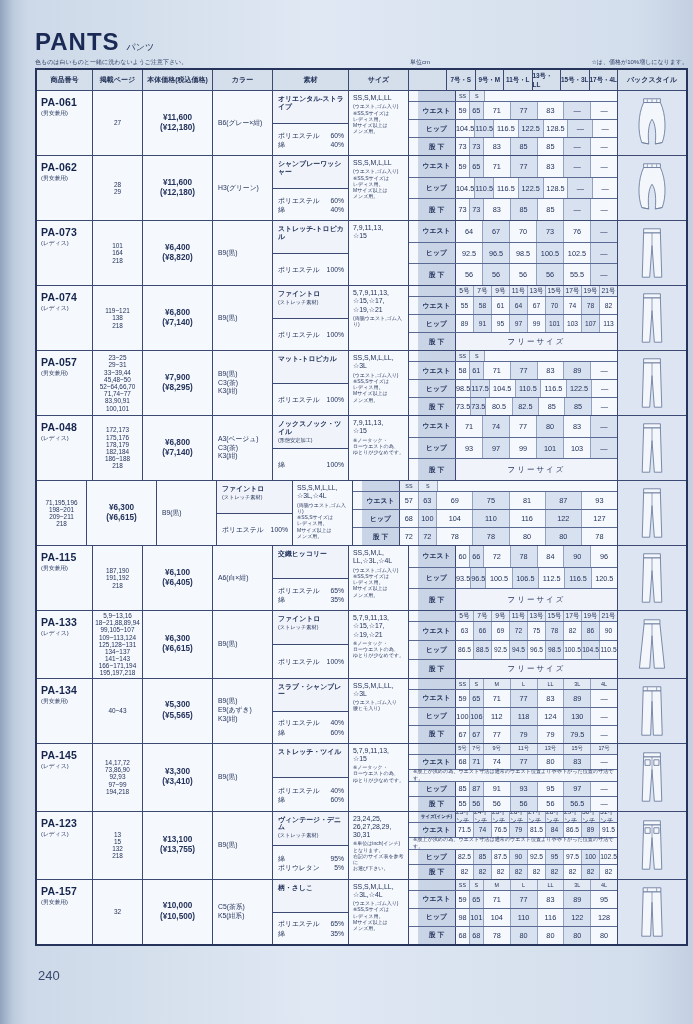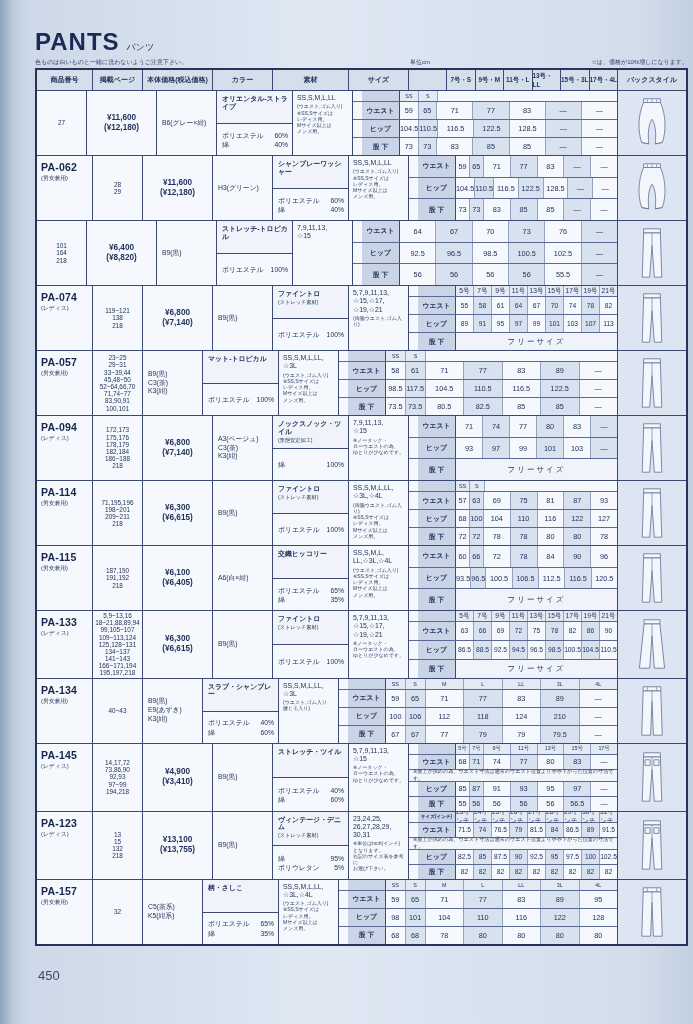--- a/index.html
+++ b/index.html
@@ -106,20 +106,24 @@
             <div class="h-size">9号・M</div>
             <div class="h-size">11号・L</div>
             <div class="h-size">13号・LL</div>
             <div class="h-size">15号・3L</div>
             <div class="h-size">17号・4L</div>
           </div>
           <div class="hcell cb">バックスタイル</div>
         </div>
       <div>
           <div class="prow">
+            <div class="cell c1 c-code">
+              <div class="code">PA-061</div>
+              <div class="cat">(男女兼用)</div>
+            </div>
             <div class="cell c2 c-pages">27</div>
             <div class="cell c3 c-price">
               <div class="price">¥11,600</div>
               <div class="price">(¥12,180)</div>
             </div>
             <div class="cell c4 c-color">B6(グレー×紺)</div>
             <div class="cell c5 c-mat">
               <div class="mat-top">
                 <div class="mat-name">オリエンタル-ストライプ</div>
               </div>
@@ -283,20 +287,24 @@
                   <line class="bs-line" x1="20" y1="3.5" x2="20" y2="6.5"></line>
                   <line class="bs-line" x1="25" y1="3.5" x2="25" y2="6.5"></line>
                   <path class="bs-stroke" d="M11 7 C5 20 4.5 38 9 50 L16.5 51.5 C15.5 42 16 30 20 25 C24 30 24.5 42 23.5 51.5 L31 50 C35.5 38 35 20 29 7 Z"></path>
                   <path class="bs-line" d="M9 50 l7.5 1.5"></path>
                   <path class="bs-line" d="M23.5 51.5 l7.5 -1.5"></path>
                 </svg>
               </span>
             </div>
           </div>
           <div class="prow">
+            <div class="cell c1 c-code">
+              <div class="code">PA-073</div>
+              <div class="cat">(レディス)</div>
+            </div>
             <div class="cell c2 c-pages">101
 164
 218</div>
             <div class="cell c3 c-price">
               <div class="price">¥6,400</div>
               <div class="price">(¥8,820)</div>
             </div>
             <div class="cell c4 c-color">B9(黒)</div>
             <div class="cell c5 c-mat">
               <div class="mat-top">
@@ -455,20 +463,24 @@
               <div class="cat">(男女兼用)</div>
             </div>
             <div class="cell c2 c-pages">23~25
 29~31
 33~39,44
 45,48~50
 52~64,66,70
 71,74~77
 83,90,91
 100,101</div>
+            <div class="cell c3 c-price">
+              <div class="price">¥7,900</div>
+              <div class="price">(¥8,295)</div>
+            </div>
             <div class="cell c4 c-color">B9(黒)
 C3(茶)
 K3(紺)</div>
             <div class="cell c5 c-mat">
               <div class="mat-top">
                 <div class="mat-name">マット-トロピカル</div>
               </div>
               <div class="mat-bottom">
                 <div class="comp-line">
                   <div class="comp-name">ポリエステル</div>
@@ -536,21 +548,21 @@
                 <svg viewBox="0 0 40 58" width="38" height="54">
                   <rect class="bs-stroke" x="11" y="3" width="18" height="4.5"></rect>
                   <path class="bs-stroke" d="M11 7.5 L9.5 55 H17.5 L20 21 L22.5 55 H30.5 L29 7.5 Z"></path>
                   <line class="bs-line" x1="20" y1="7.5" x2="20" y2="21"></line>
                 </svg>
               </span>
             </div>
           </div>
           <div class="prow">
             <div class="cell c1 c-code">
-              <div class="code">PA-094</div>
+              <div class="code">PA-048</div>
               <div class="cat">(レディス)</div>
             </div>
             <div class="cell c2 c-pages">172,173
 175,176
 178,179
 182,184
 186~188
 218</div>
             <div class="cell c3 c-price">
               <div class="price">¥6,800</div>
@@ -612,24 +624,20 @@
               <span>
                 <svg viewBox="0 0 40 58" width="38" height="54">
                   <rect class="bs-stroke" x="11" y="3" width="18" height="4.5"></rect>
                   <path class="bs-stroke" d="M11 7.5 L9.5 55 H17.5 L20 21 L22.5 55 H30.5 L29 7.5 Z"></path>
                   <line class="bs-line" x1="20" y1="7.5" x2="20" y2="21"></line>
                 </svg>
               </span>
             </div>
           </div>
           <div class="prow">
-            <div class="cell c1 c-code">
-              <div class="code">PA-114</div>
-              <div class="cat">(男女兼用)</div>
-            </div>
             <div class="cell c2 c-pages">71,195,196
 198~201
 209~211
 218</div>
             <div class="cell c3 c-price">
               <div class="price">¥6,300</div>
               <div class="price">(¥6,615)</div>
             </div>
             <div class="cell c4 c-color">B9(黒)</div>
             <div class="cell c5 c-mat">
@@ -886,20 +894,24 @@
                 </svg>
               </span>
             </div>
           </div>
           <div class="prow">
             <div class="cell c1 c-code">
               <div class="code">PA-134</div>
               <div class="cat">(男女兼用)</div>
             </div>
             <div class="cell c2 c-pages">40~43</div>
+            <div class="cell c3 c-price">
+              <div class="price">¥5,300</div>
+              <div class="price">(¥5,565)</div>
+            </div>
             <div class="cell c4 c-color">B9(黒)
 E9(あずき)
 K3(紺)</div>
             <div class="cell c5 c-mat">
               <div class="mat-top">
                 <div class="mat-name">スラブ・シャンブレー</div>
               </div>
               <div class="mat-bottom">
                 <div class="comp-line">
                   <div class="comp-name">ポリエステル</div>
@@ -943,21 +955,21 @@
                 </div>
               </div>
               <div class="band">
                 <div class="mlabel">ヒップ</div>
                 <div class="marea">
                   <div class="mcell" style="flex: 3 1 0px;">100</div>
                   <div class="mcell shade" style="flex: 3 1 0px;">106</div>
                   <div class="mcell" style="flex: 6 1 0px;">112</div>
                   <div class="mcell shade" style="flex: 6 1 0px;">118</div>
                   <div class="mcell" style="flex: 6 1 0px;">124</div>
-                  <div class="mcell shade" style="flex: 6 1 0px;">210</div>
+                  <div class="mcell shade" style="flex: 6 1 0px;">130</div>
                   <div class="mcell" style="flex: 6 1 0px;">—</div>
                 </div>
               </div>
               <div class="band">
                 <div class="mlabel">股 下</div>
                 <div class="marea">
                   <div class="mcell" style="flex: 3 1 0px;">67</div>
                   <div class="mcell shade" style="flex: 3 1 0px;">67</div>
                   <div class="mcell" style="flex: 6 1 0px;">77</div>
                   <div class="mcell shade" style="flex: 6 1 0px;">79</div>
@@ -983,21 +995,21 @@
             <div class="cell c1 c-code">
               <div class="code">PA-145</div>
               <div class="cat">(レディス)</div>
             </div>
             <div class="cell c2 c-pages">14,17,72
 73,86,90
 92,93
 97~99
 194,218</div>
             <div class="cell c3 c-price">
-              <div class="price">¥4,900</div>
+              <div class="price">¥3,300</div>
               <div class="price">(¥3,410)</div>
             </div>
             <div class="cell c4 c-color">B9(黒)</div>
             <div class="cell c5 c-mat">
               <div class="mat-top">
                 <div class="mat-name">ストレッチ・ツイル</div>
               </div>
               <div class="mat-bottom">
                 <div class="comp-line">
                   <div class="comp-name">ポリエステル</div>
@@ -1188,20 +1200,24 @@
                 </svg>
               </span>
             </div>
           </div>
           <div class="prow">
             <div class="cell c1 c-code">
               <div class="code">PA-157</div>
               <div class="cat">(男女兼用)</div>
             </div>
             <div class="cell c2 c-pages">32</div>
+            <div class="cell c3 c-price">
+              <div class="price">¥10,000</div>
+              <div class="price">(¥10,500)</div>
+            </div>
             <div class="cell c4 c-color">C5(茶系)
 K5(紺系)</div>
             <div class="cell c5 c-mat">
               <div class="mat-top">
                 <div class="mat-name">柄・さしこ</div>
               </div>
               <div class="mat-bottom">
                 <div class="comp-line">
                   <div class="comp-name">ポリエステル</div>
                   <div class="comp-pct">65%</div>
@@ -1279,14 +1295,14 @@
                   <line class="bs-line" x1="25" y1="3.5" x2="25" y2="7"></line>
                   <path class="bs-stroke" d="M10.5 7.5 L9 55 H18.5 L20 18.5 L21.5 55 H31 L29.5 7.5 Z"></path>
                   <line class="bs-line" x1="20" y1="7.5" x2="20" y2="18.5"></line>
                 </svg>
               </span>
             </div>
           </div>
         </div>
     </div>
   </div>
-  <div class="page-number">450</div>
+  <div class="page-number">240</div>
 </div>
 
 </body></html>

